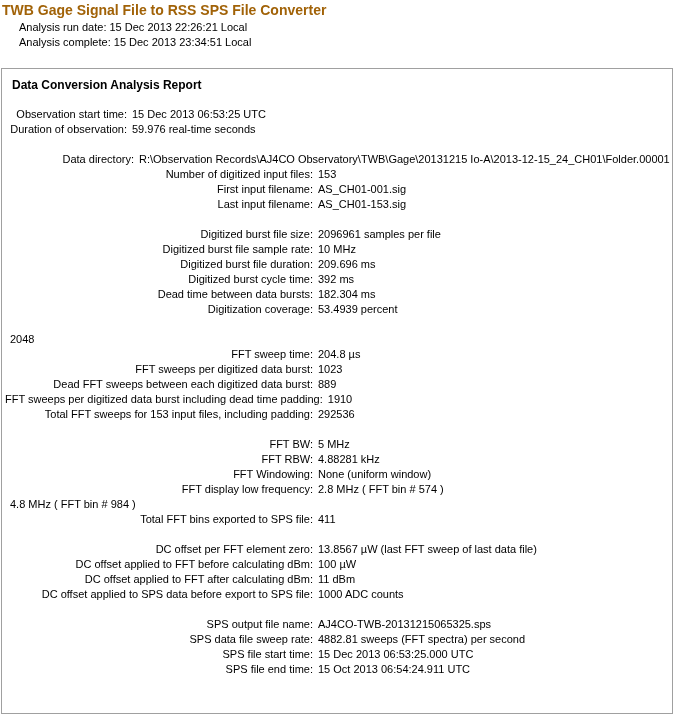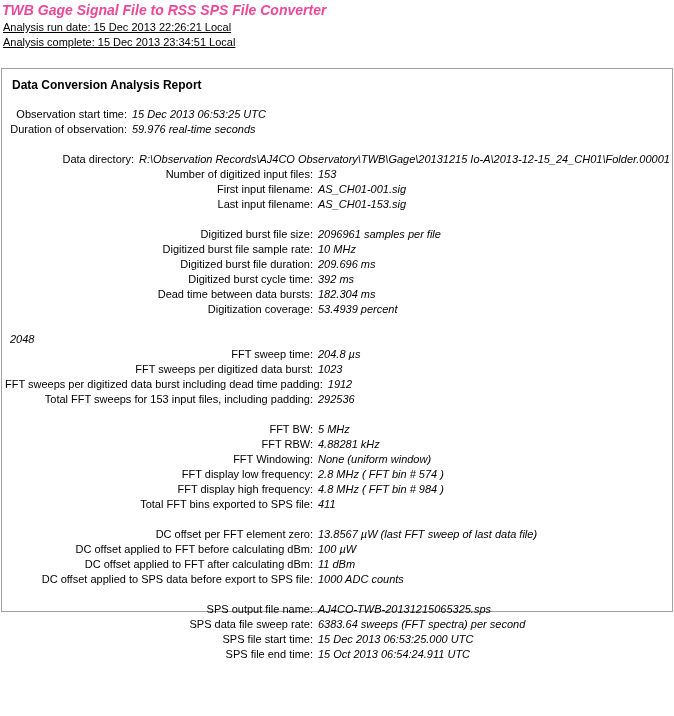--- a/index.html
+++ b/index.html
@@ -3,41 +3,40 @@
 <meta charset="utf-8">
 <style>
   * { margin: 0; padding: 0; box-sizing: border-box; }
   html, body { background: #ffffff; }
   body {
     width: 674px; height: 716px; overflow: hidden;
     font-family: "Liberation Sans", "DejaVu Sans", sans-serif;
     font-size: 11px; color: #000000;
   }
   .title {
-    font-size: 14px; font-weight: bold; color: #ec4899;
+    font-size: 14px; font-weight: bold; color: #a16207;
     padding: 2px 0 2px 2px; line-height: 16px;
     font-family: "Liberation Sans", "DejaVu Sans", sans-serif;
-    font-style: italic;
   }
-  .hdr-line { padding-left: 3px; line-height: 15px; white-space: pre; text-decoration: underline; }
+  .hdr-line { padding-left: 19px; line-height: 15px; white-space: pre; }
   .report-box {
     margin: 18px 1px 0 1px;
     border: 1px solid #a0a0a0;
-    height: 544px;
+    height: 646px;
     padding: 9px 0 0 3px;
     background: #ffffff;
   }
   .report-heading {
     font-size: 12px; font-weight: bold; color: #000000;
     padding-left: 7px; margin-bottom: 15px; line-height: 14px;
   }
   .section { margin-bottom: 15px; }
   .row { display: flex; line-height: 15px; white-space: pre; align-items: flex-end; }
   .label { flex: 0 0 auto; min-width: 122px; text-align: right; }
-  .value { padding-left: 5px; font-style: italic; }
+  .value { padding-left: 5px; }
   
   .sections .section:nth-child(n+2) .label { min-width: 308px; }
   
   .sections .section:nth-child(2) .row:first-child .label { min-width: 129px; }
 </style>
 </head>
 <body>
 
 <div class="app">
   <div class="title">TWB Gage Signal File to RSS SPS File Converter</div>
@@ -62,38 +61,39 @@
           <div class="row"><span class="label">Digitized burst file sample rate:</span><span class="value">10 MHz</span></div>
           <div class="row"><span class="label">Digitized burst file duration:</span><span class="value">209.696 ms</span></div>
           <div class="row"><span class="label">Digitized burst cycle time:</span><span class="value">392 ms</span></div>
           <div class="row"><span class="label">Dead time between data bursts:</span><span class="value">182.304 ms</span></div>
           <div class="row"><span class="label">Digitization coverage:</span><span class="value">53.4939 percent</span></div>
         </div>
         <div class="section">
           <div class="row"><span class="value">2048</span></div>
           <div class="row"><span class="label">FFT sweep time:</span><span class="value">204.8 µs</span></div>
           <div class="row"><span class="label">FFT sweeps per digitized data burst:</span><span class="value">1023</span></div>
-          <div class="row"><span class="label">FFT sweeps per digitized data burst including dead time padding:</span><span class="value">1912</span></div>
+          <div class="row"><span class="label">Dead FFT sweeps between each digitized data burst:</span><span class="value">889</span></div>
+          <div class="row"><span class="label">FFT sweeps per digitized data burst including dead time padding:</span><span class="value">1910</span></div>
           <div class="row"><span class="label">Total FFT sweeps for 153 input files, including padding:</span><span class="value">292536</span></div>
         </div>
         <div class="section">
           <div class="row"><span class="label">FFT BW:</span><span class="value">5 MHz</span></div>
           <div class="row"><span class="label">FFT RBW:</span><span class="value">4.88281 kHz</span></div>
           <div class="row"><span class="label">FFT Windowing:</span><span class="value">None (uniform window)</span></div>
           <div class="row"><span class="label">FFT display low frequency:</span><span class="value">2.8 MHz ( FFT bin # 574 )</span></div>
-          <div class="row"><span class="label">FFT display high frequency:</span><span class="value">4.8 MHz ( FFT bin # 984 )</span></div>
+          <div class="row"><span class="value">4.8 MHz ( FFT bin # 984 )</span></div>
           <div class="row"><span class="label">Total FFT bins exported to SPS file:</span><span class="value">411</span></div>
         </div>
         <div class="section">
           <div class="row"><span class="label">DC offset per FFT element zero:</span><span class="value">13.8567 µW (last FFT sweep of last data file)</span></div>
           <div class="row"><span class="label">DC offset applied to FFT before calculating dBm:</span><span class="value">100 µW</span></div>
           <div class="row"><span class="label">DC offset applied to FFT after calculating dBm:</span><span class="value">11 dBm</span></div>
           <div class="row"><span class="label">DC offset applied to SPS data before export to SPS file:</span><span class="value">1000 ADC counts</span></div>
         </div>
         <div class="section">
           <div class="row"><span class="label">SPS output file name:</span><span class="value">AJ4CO-TWB-20131215065325.sps</span></div>
-          <div class="row"><span class="label">SPS data file sweep rate:</span><span class="value">6383.64 sweeps (FFT spectra) per second</span></div>
+          <div class="row"><span class="label">SPS data file sweep rate:</span><span class="value">4882.81 sweeps (FFT spectra) per second</span></div>
           <div class="row"><span class="label">SPS file start time:</span><span class="value">15 Dec 2013 06:53:25.000 UTC</span></div>
           <div class="row"><span class="label">SPS file end time:</span><span class="value">15 Oct 2013 06:54:24.911 UTC</span></div>
         </div>
       </div>
   </div>
 </div>
 
 </body></html>

